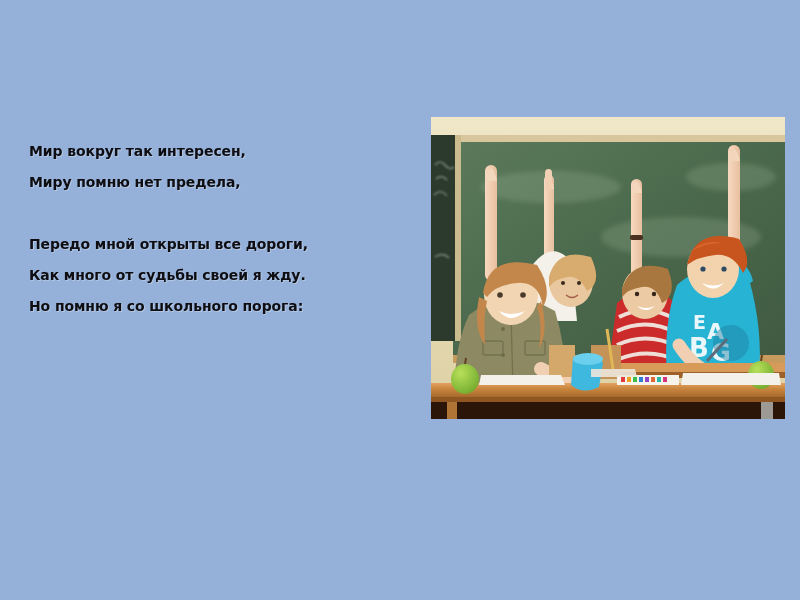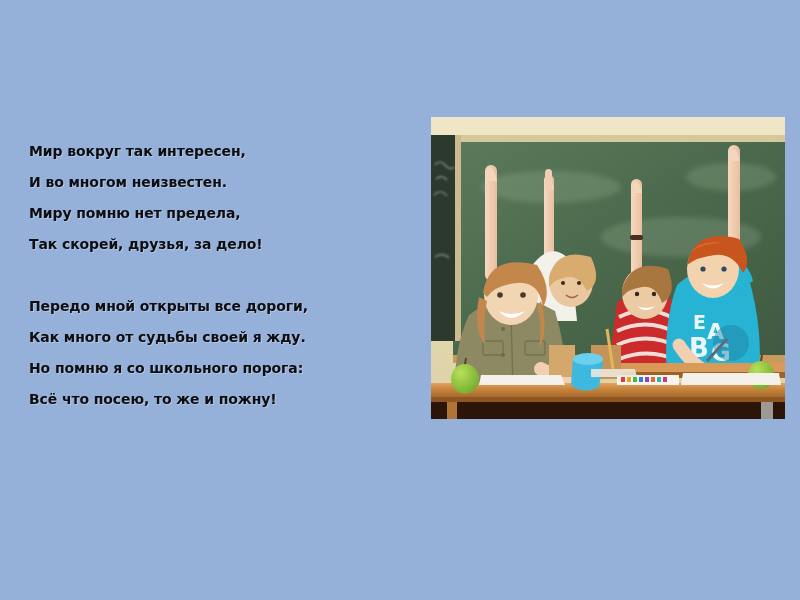--- a/index.html
+++ b/index.html
@@ -58,28 +58,25 @@
     height: 100%;
   }
 </style>
 </head>
 <body>
 
 <div class="slide">
 
   <div class="poem">
     <div class="poem-line">Мир вокруг так интересен,</div>
-    <div class="poem-line">И во многом неизвестен.</div>
     <div class="poem-line">Миру помню нет предела,</div>
-    <div class="poem-line">Так скорей, друзья, за дело!</div>
     <div class="poem-line spacer"></div>
     <div class="poem-line">Передо мной открыты все дороги,</div>
     <div class="poem-line">Как много от судьбы своей я жду.</div>
     <div class="poem-line">Но помню я со школьного порога:</div>
-    <div class="poem-line">Всё что посею, то же и пожну!</div>
   </div>
 
   <div class="photo">
     <svg class="photo-svg" viewBox="0 0 354 302" preserveAspectRatio="none">
       <defs>
         <linearGradient id="boardGrad" x1="0" y1="0" x2="1" y2="1">
           <stop offset="0%" stop-color="#5c7a5b"></stop>
           <stop offset="45%" stop-color="#4c6a4d"></stop>
           <stop offset="100%" stop-color="#3f5a41"></stop>
         </linearGradient>

